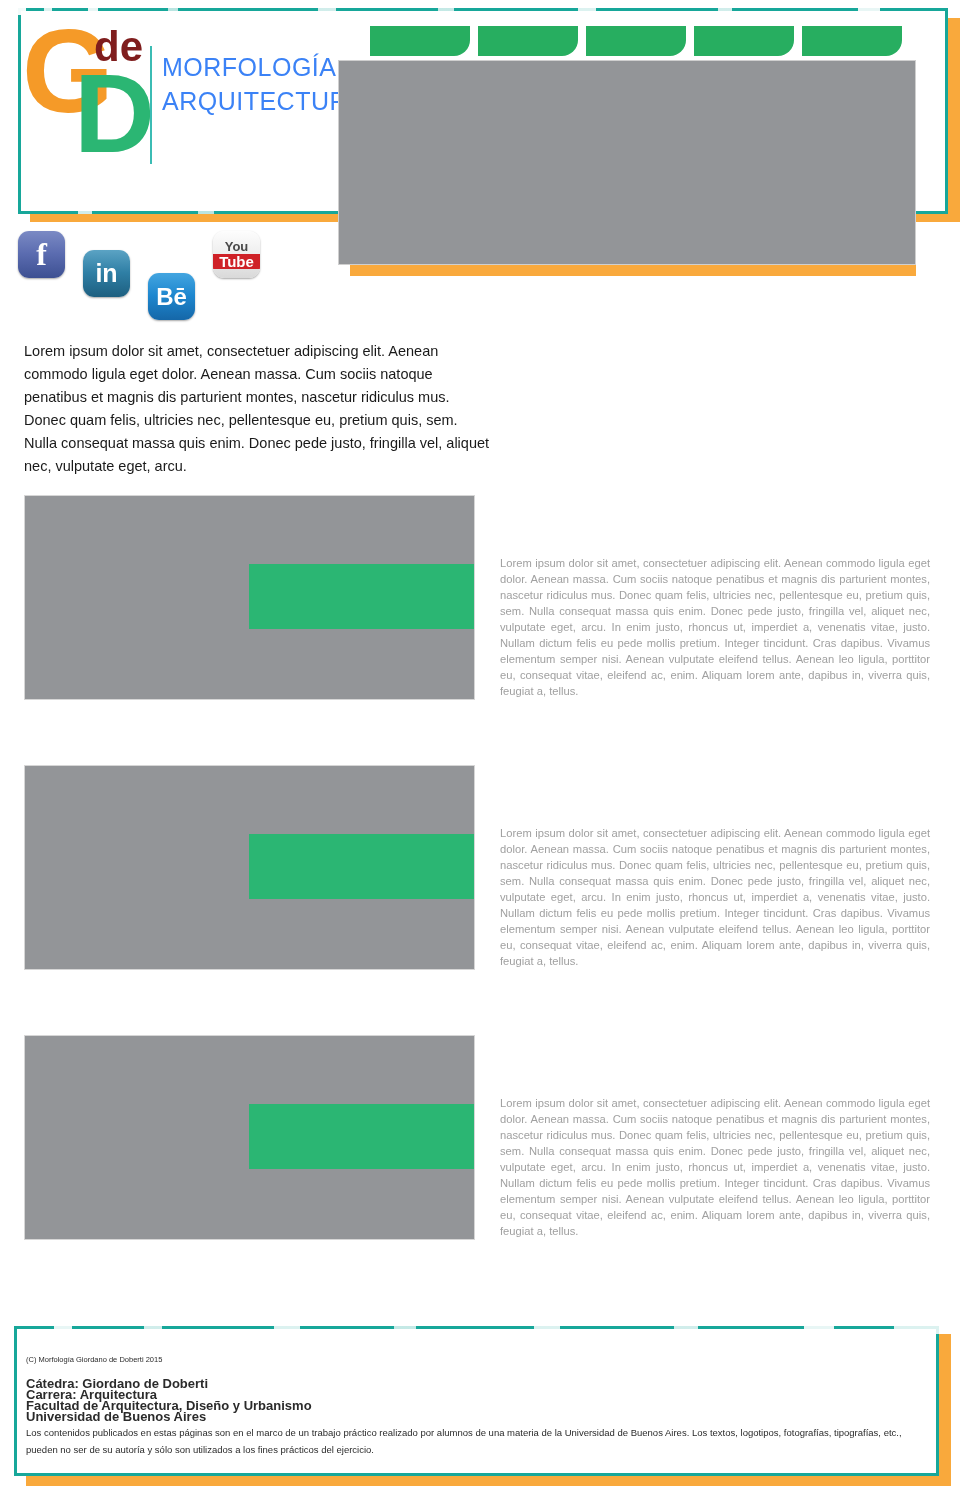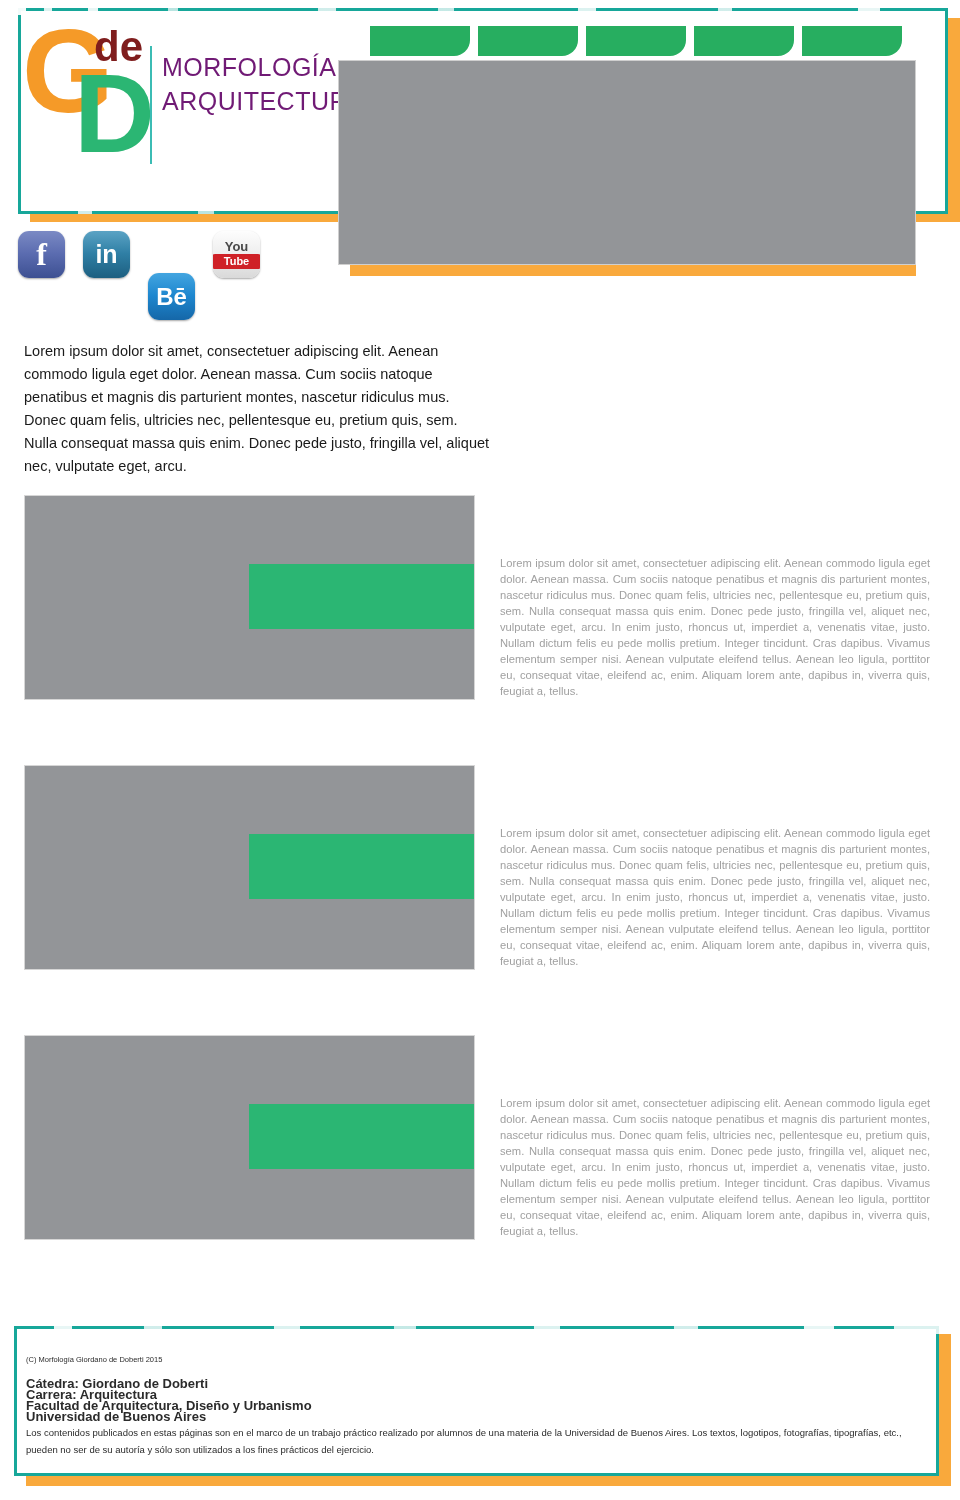--- a/index.html
+++ b/index.html
@@ -107,21 +107,21 @@
   }
   .logo-divider {
     position: absolute;
     left: 128px; top: 26px;
     width: 2px; height: 118px;
     background: #3bbcb4;
   }
   .logo-tagline {
     position: absolute;
     left: 140px; top: 30px;
-    color: #701a75;
+    color: #3b82f6;
     font-size: 25px;
     line-height: 34px;
     letter-spacing: 0.5px;
     white-space: nowrap;
   }
 
   
   .nav-row {
     position: absolute;
     left: 370px; top: 26px;
@@ -183,34 +183,34 @@
     cursor: pointer;
     display: flex;
     align-items: center;
     justify-content: center;
     font-weight: bold;
     color: #ffffff;
     box-shadow: 0 1px 2px rgba(0,0,0,.35);
     overflow: hidden;
   }
   .ic-fb  { background: linear-gradient(180deg,#7b8ac4 0%,#5b6cb0 48%,#3d5092 100%); font-size: 32px; font-family:"Liberation Serif", serif; }
-  .ic-in  { background: linear-gradient(180deg,#5ba3c4 0%,#2f7fa5 48%,#1d5f80 100%); font-size: 25px; }
+  .ic-in  { background: linear-gradient(180deg,#5ba3c4 0%,#2f7fa5 48%,#1d5f80 100%); font-size: 25px; margin-top: 19px; }
   .ic-be  { background: linear-gradient(180deg,#43a5e0 0%,#1e87cf 48%,#1567a8 100%); font-size: 24px; margin-top: 42px; }
   .ic-yt  { background: linear-gradient(180deg,#fdfdfd 0%,#ededed 52%,#d9d9d9 100%); }
   .yt-you {
     color: #4a4a4a;
     font-size: 13px;
     font-weight: bold;
     line-height: 12px;
     text-align: center;
   }
   .yt-tube {
     background: #cf2127;
     color: #ffffff;
-    font-size: 11px;
+    font-size: 15px;
     font-weight: bold;
     border-radius: 3px;
     padding: 0px 12px;
     line-height: 15px;
     margin-top: 1px;
   }
   .yt-inner { display:flex; flex-direction:column; align-items:center; justify-content:space-between; }
 
   
   .intro {

